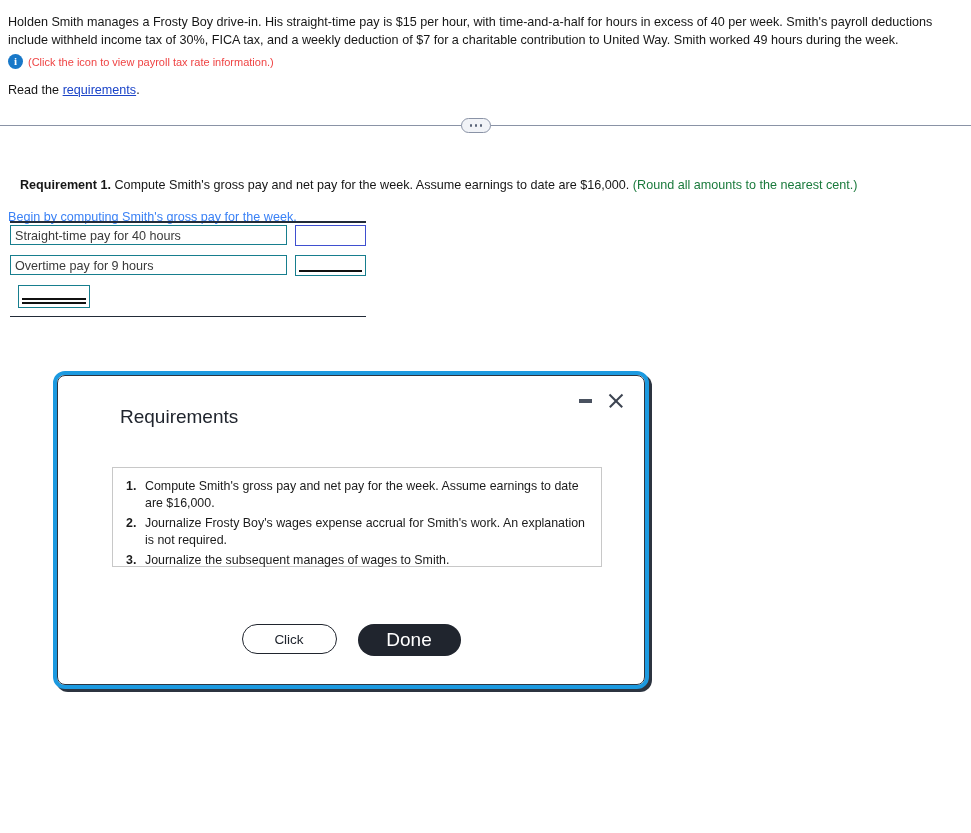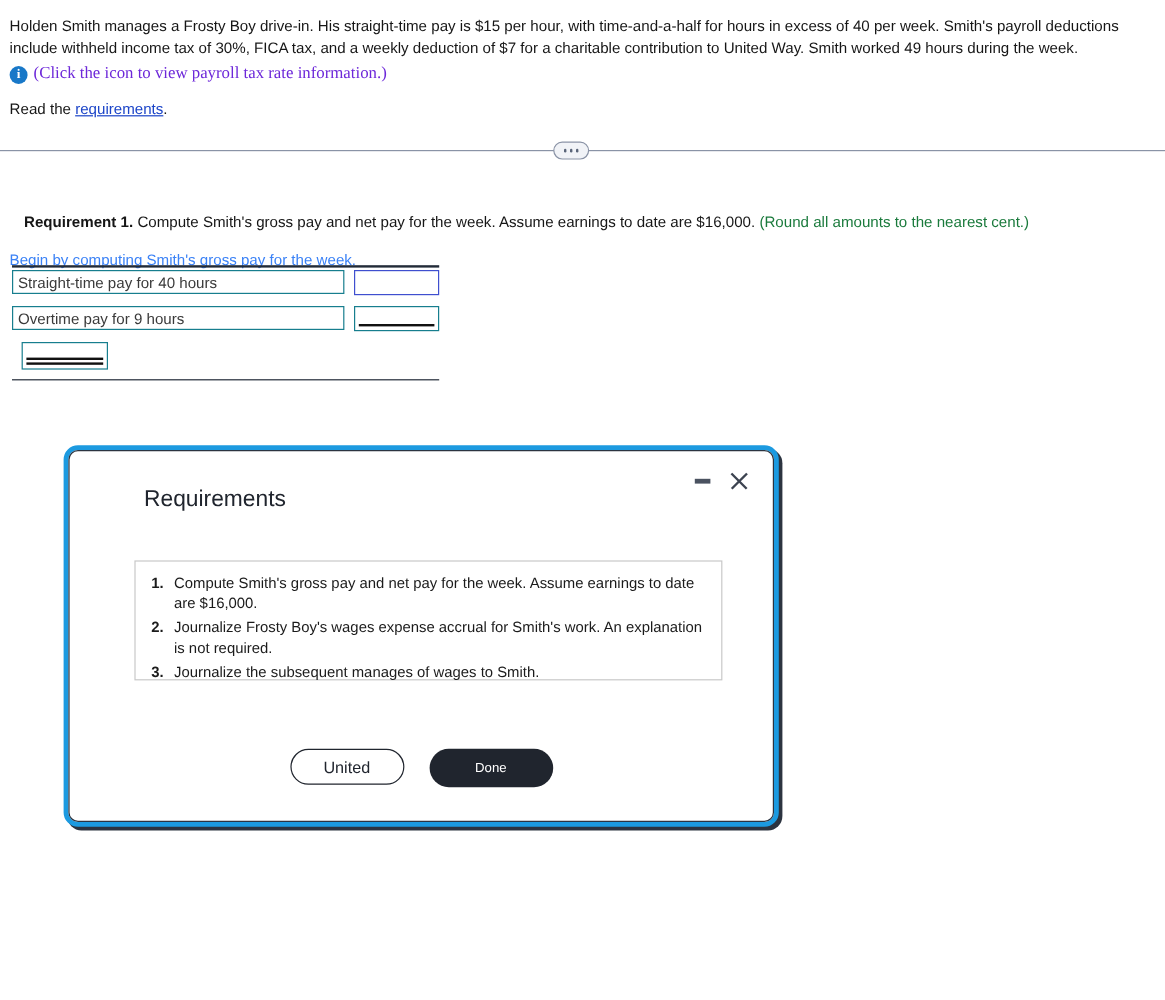--- a/index.html
+++ b/index.html
@@ -50,23 +50,22 @@
     font-weight: bold;
     font-family: "Liberation Serif", serif;
     display: inline-flex;
     align-items: center;
     justify-content: center;
     line-height: 1;
     flex: 0 0 auto;
     cursor: pointer;
   }
   .icon-line-text {
-    color: #6d28d9;
-    font-size: 14px;
-    font-family: Liberation Serif, serif;
+    color: #ef4444;
+    font-size: 11px;
   }
   .read-line {
     margin-top: 14px;
     font-size: 12.6px;
     color: #161616;
   }
   .req-link {
     color: #1b44c8;
     text-decoration: underline;
     cursor: pointer;
@@ -329,21 +328,21 @@
     cursor: pointer;
     padding: 0;
   }
   .btn-done {
     width: 103px;
     height: 32px;
     border-radius: 17px;
     border: none;
     background: #20252e;
     color: #ffffff;
-    font-size: 11px;
+    font-size: 19px;
     font-family: "Liberation Sans", sans-serif;
     cursor: pointer;
     padding: 0;
   }
 </style>
 </head>
 <body>
 
 <div class="problem">
   <p class="problem-text">Holden Smith manages a Frosty Boy drive-in. His straight-time pay is $15 per hour, with time-and-a-half for hours in excess of 40 per week. Smith's payroll deductions include withheld income tax of 30%, FICA tax, and a weekly deduction of $7 for a charitable contribution to United Way. Smith worked 49 hours during the week.</p>
@@ -421,18 +420,18 @@
           <span class="req-text">Journalize Frosty Boy's wages expense accrual for Smith's work. An explanation is not required.</span>
         </li>
         <li class="req-item">
           <span class="req-num">3.</span>
           <span class="req-text">Journalize the subsequent manages of wages to Smith.</span>
         </li>
       </ul>
     </div>
 
     <div class="dialog-actions">
-      <button class="btn-print">United</button>
+      <button class="btn-print">Click</button>
       <button class="btn-done">Done</button>
     </div>
 
   </div>
 </div>
 
 </body></html>

